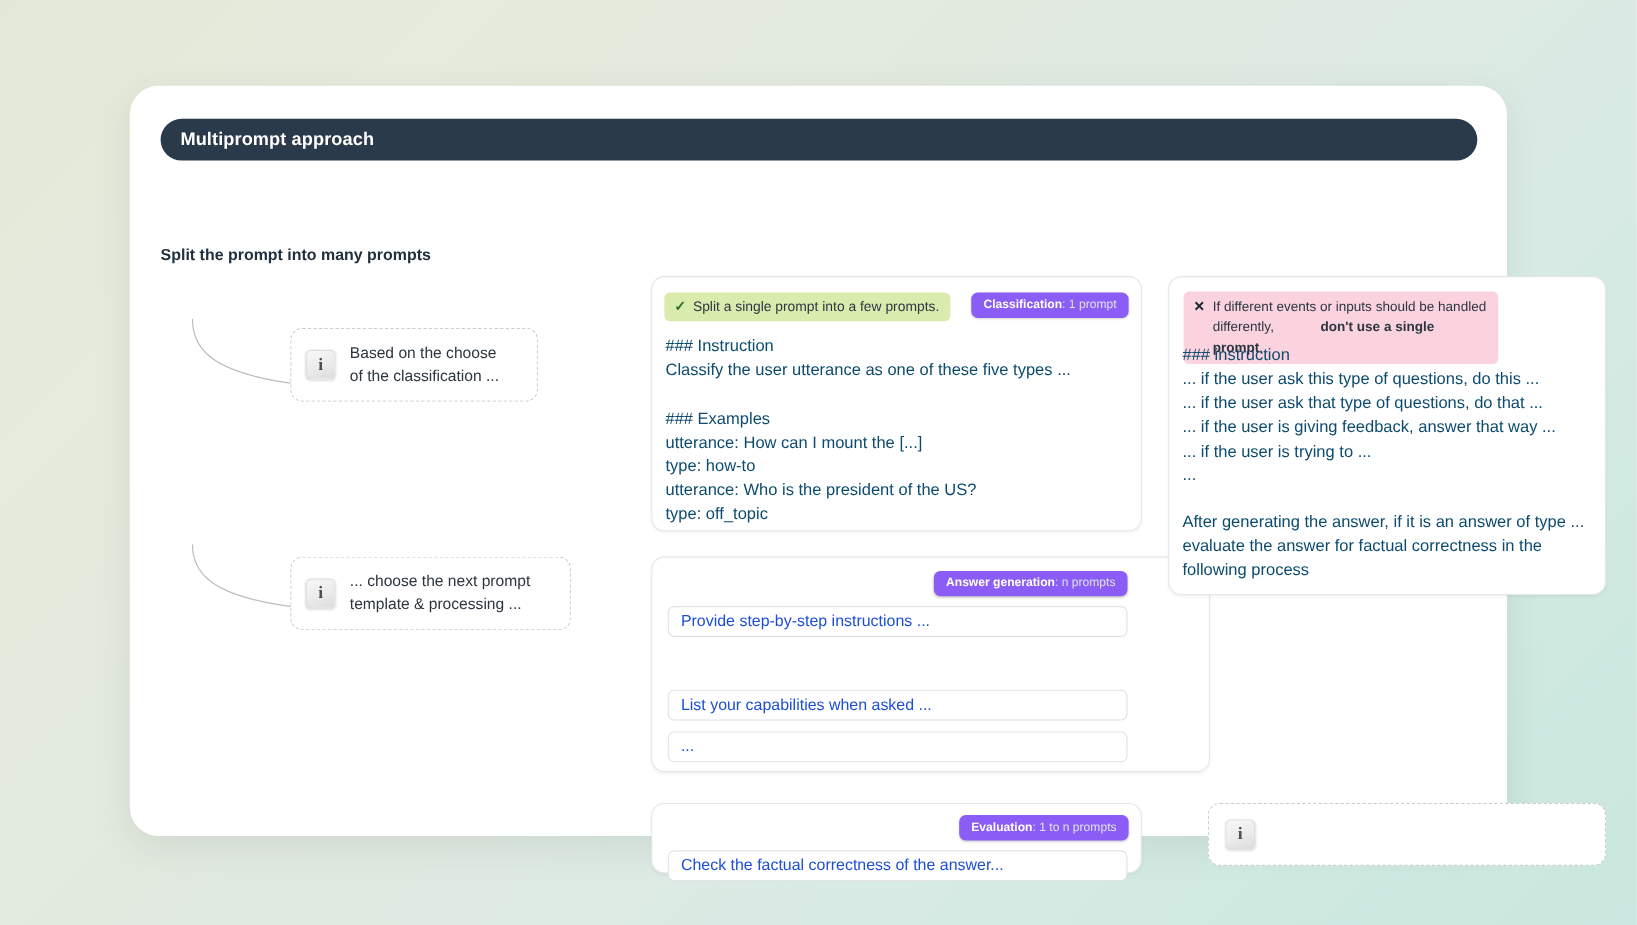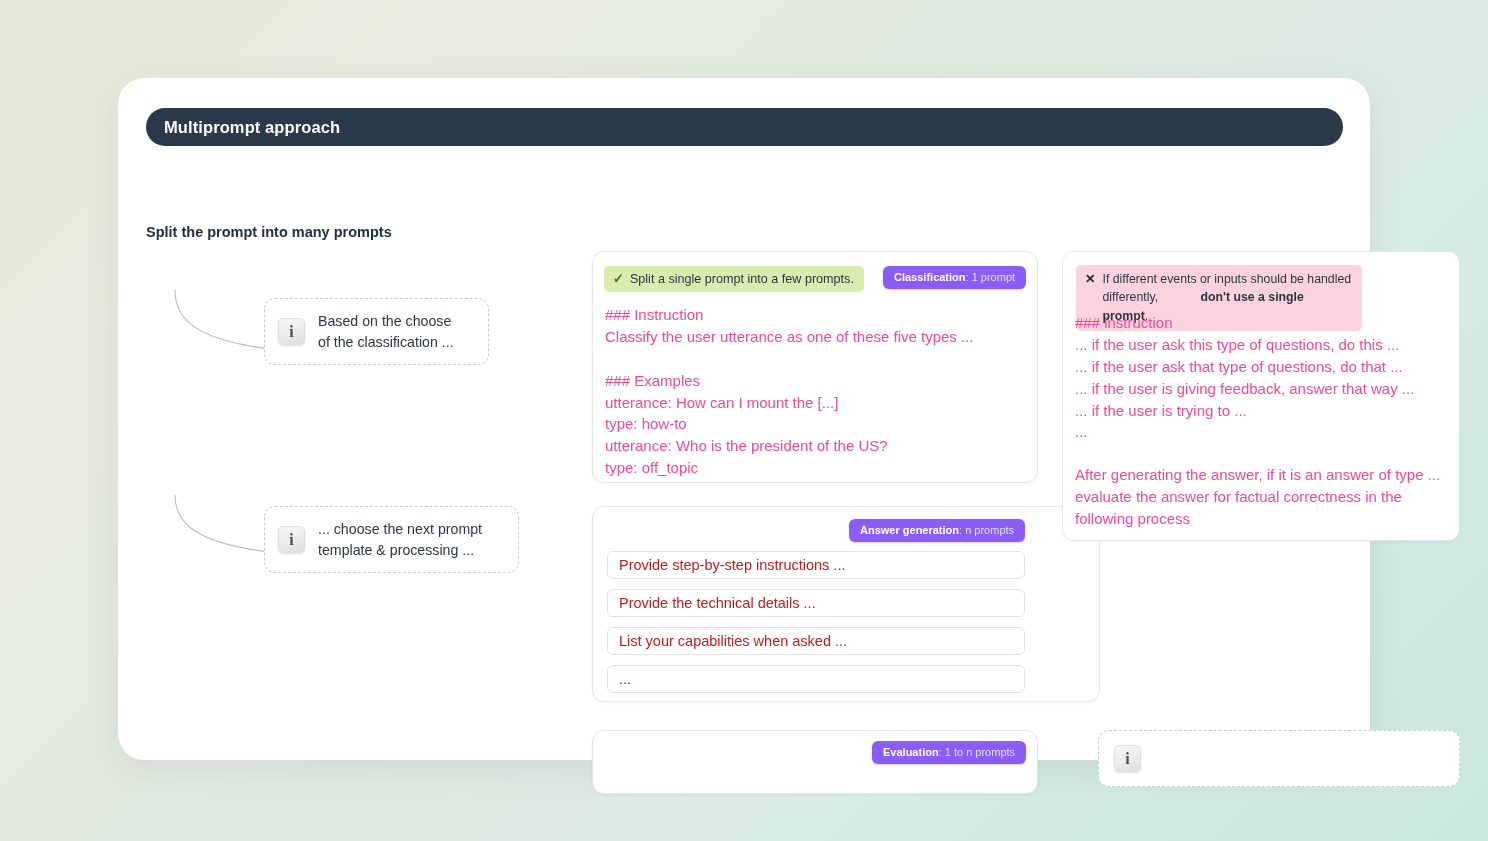--- a/index.html
+++ b/index.html
@@ -170,40 +170,40 @@
     gap: 7px;
   }
   .x-icon { color: #1d2833; font-size: 12.5px; font-weight: bold; line-height: 1.5; }
   .badge-bad b { font-weight: bold; margin-left: 39px; }
 
   .card-body {
     position: absolute;
     left: 12px;
     font-size: 15px;
     line-height: 1.46;
-    color: #ec4899;
+    color: #0c4a6e;
     white-space: pre-line;
   }
   #body-classification { top: 52px; }
   #body-single         { top: 60px; }
   #body-single-2       { top: 212px; width: 372px; }
 
   .prompt-row {
     position: absolute;
     left: 14px;
     width: 418px;
     height: 28px;
     border: 1px solid #dfe2e6;
     border-radius: 6px;
     background: #ffffff;
     display: flex;
     align-items: center;
     padding-left: 11px;
     font-size: 14.5px;
-    color: #b91c1c;
+    color: #1d4ed8;
   }
 </style>
 </head>
 <body>
 
 <div class="panel">
 
   <div class="header-bar">
     <div class="header-title">Multiprompt approach</div>
   </div>
@@ -248,29 +248,29 @@
 type: how-to
 utterance: Who is the president of the US?
 type: off_topic</div>
   </div>
 
   <div class="card" id="card-answer">
     <div class="badge-dark" id="badge-answer">
       <b>Answer generation</b><span>: </span><span>n prompts</span>
     </div>
     <div class="prompt-row" style="top:44px;">Provide step-by-step instructions ...</div>
-    <div class="prompt-row" style="top:82px;">Provide the technical details ...</div>
     <div class="prompt-row" style="top:120px;">List your capabilities when asked ...</div>
     <div class="prompt-row" style="top:158px;">...</div>
   </div>
 
   <div class="card" id="card-evaluation">
     <div class="badge-dark" id="badge-evaluation">
       <b>Evaluation</b><span>: </span><span>1 to n prompts</span>
     </div>
+    <div class="prompt-row" style="top:42px;">Check the factual correctness of the answer...</div>
   </div>
 
   <div class="card" id="card-single">
     <div class="badge-bad">
       <span class="x-icon">✕</span>
       <span><span>If different events or inputs should be handled differently, </span><b>don't use a single prompt</b><span>.</span></span>
     </div>
     <div class="card-body" id="body-single">### instruction
 ... if the user ask this type of questions, do this ...
 ... if the user ask that type of questions, do that ...

